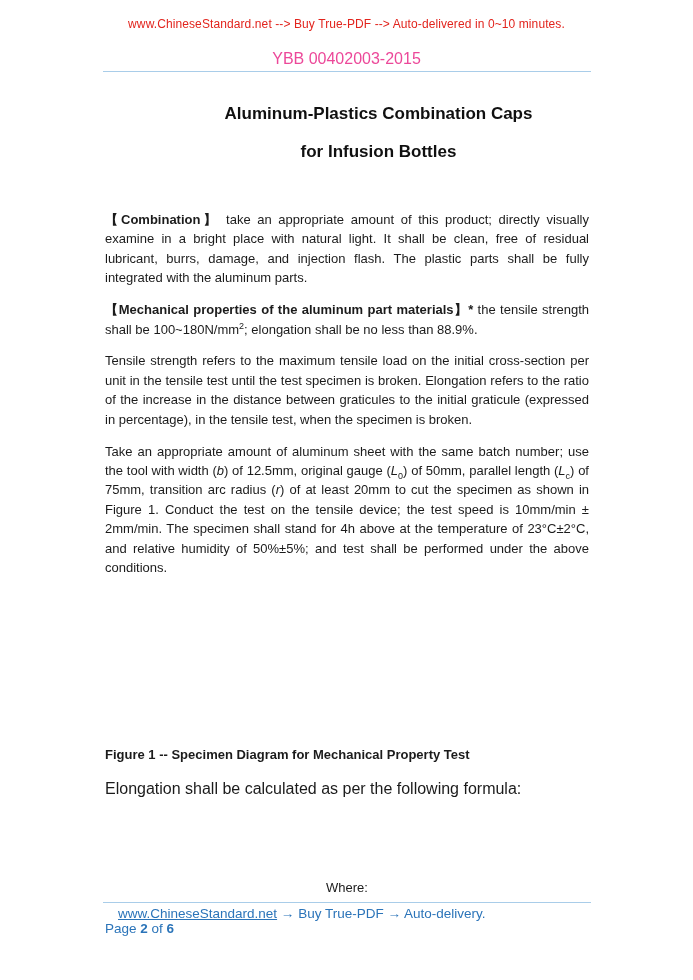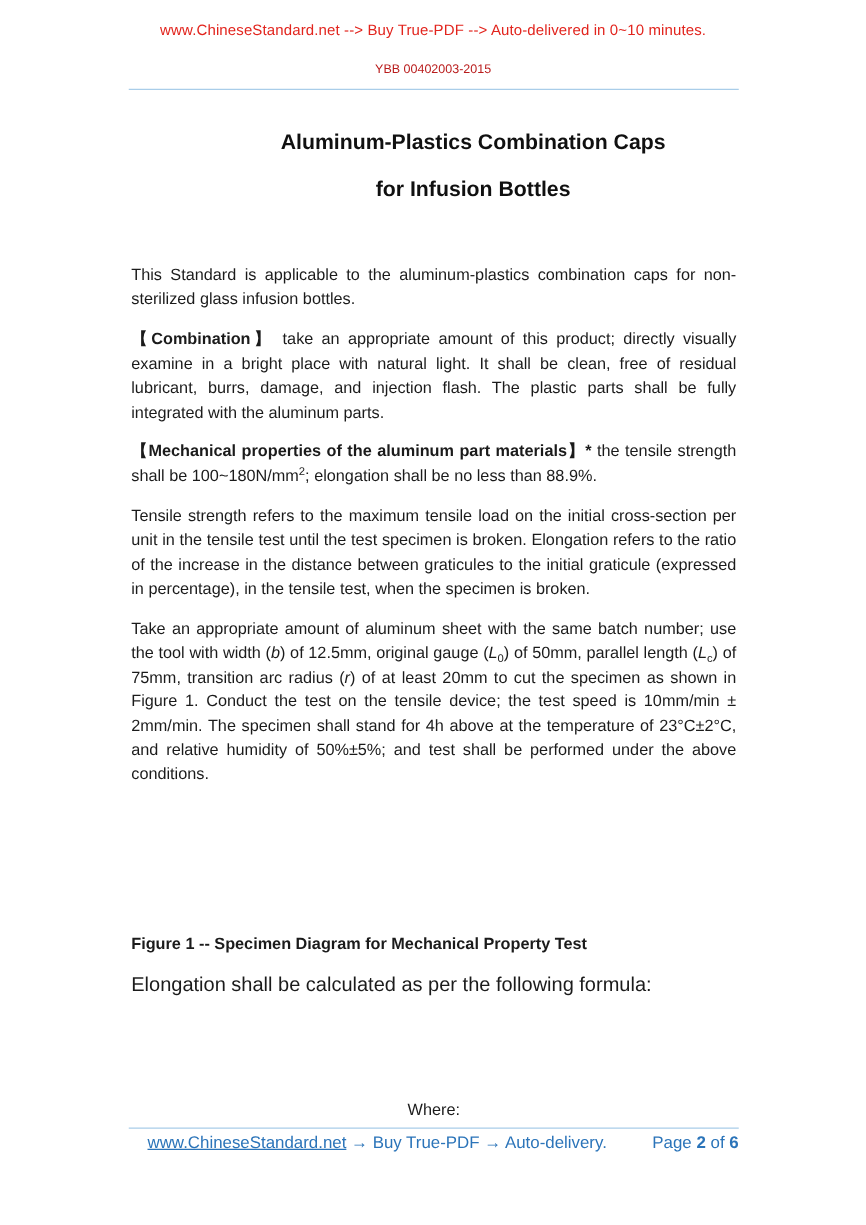--- a/index.html
+++ b/index.html
@@ -21,22 +21,22 @@
     color: #e2241d;
     font-size: 12px;
     letter-spacing: 0.1px;
   }
   .std-code {
     position: absolute;
     top: 50px;
     left: 0;
     width: 100%;
     text-align: center;
-    color: #b91c1c;
-    font-size: 10px;
+    color: #ec4899;
+    font-size: 16px;
   }
   .rule {
     position: absolute;
     left: 103px;
     width: 488px;
     height: 1px;
     background: #a9cde9;
   }
   .header-rule { top: 71px; }
   .footer-rule { top: 902px; }
@@ -95,24 +95,24 @@
     left: 105px;
     width: 484px;
     height: 128px;
   }
   .footer {
     position: absolute;
     top: 906px;
     left: 105px;
     width: 486px;
     display: flex;
-    justify-content: space-between;
     align-items: baseline;
     color: #2b74b9;
     font-size: 13.5px;
+    flex-direction: column;
   }
   .footer-left { padding-left: 13px; }
   .footer-link {
     color: #2b74b9;
     text-decoration: underline;
     cursor: pointer;
   }
   .footer-right b { font-weight: bold; }
 </style>
 </head>
@@ -126,21 +126,20 @@
 
   <div class="rule header-rule"></div>
 
   <div class="title-block">
     <div class="title-line1">Aluminum-Plastics Combination Caps</div>
     <div class="title-line2">for Infusion Bottles</div>
   </div>
 
   <div class="content">
 
-    <p><span>This Standard is applicable to the aluminum-plastics combination caps for non-sterilized glass infusion bottles.</span></p>
 
     <p><b>【Combination】</b><span> take an appropriate amount of this product; directly visually examine in a bright place with natural light. It shall be clean, free of residual lubricant, burrs, damage, and injection flash. The plastic parts shall be fully integrated with the aluminum parts.</span></p>
 
     <p><b>【Mechanical properties of the aluminum part materials】*</b><span> the tensile strength shall be 100~180N/mm</span><sup>2</sup><span>; elongation shall be no less than 88.9%.</span></p>
 
     <p><span>Tensile strength refers to the maximum tensile load on the initial cross-section per unit in the tensile test until the test specimen is broken. Elongation refers to the ratio of the increase in the distance between graticules to the initial graticule (expressed in percentage), in the tensile test, when the specimen is broken.</span></p>
 
     <p><span>Take an appropriate amount of aluminum sheet with the same batch number; use the tool with width (</span><i>b</i><span>) of 12.5mm, original gauge (</span><i>L</i><sub>0</sub><span>) of 50mm, parallel length (</span><i>L</i><sub>c</sub><span>) of 75mm, transition arc radius (</span><i>r</i><span>) of at least 20mm to cut the specimen as shown in Figure 1. Conduct the test on the tensile device; the test speed is 10mm/min ± 2mm/min. The specimen shall stand for 4h above at the temperature of 23°C±2°C, and relative humidity of 50%±5%; and test shall be performed under the above conditions.</span></p>
 
   </div>

